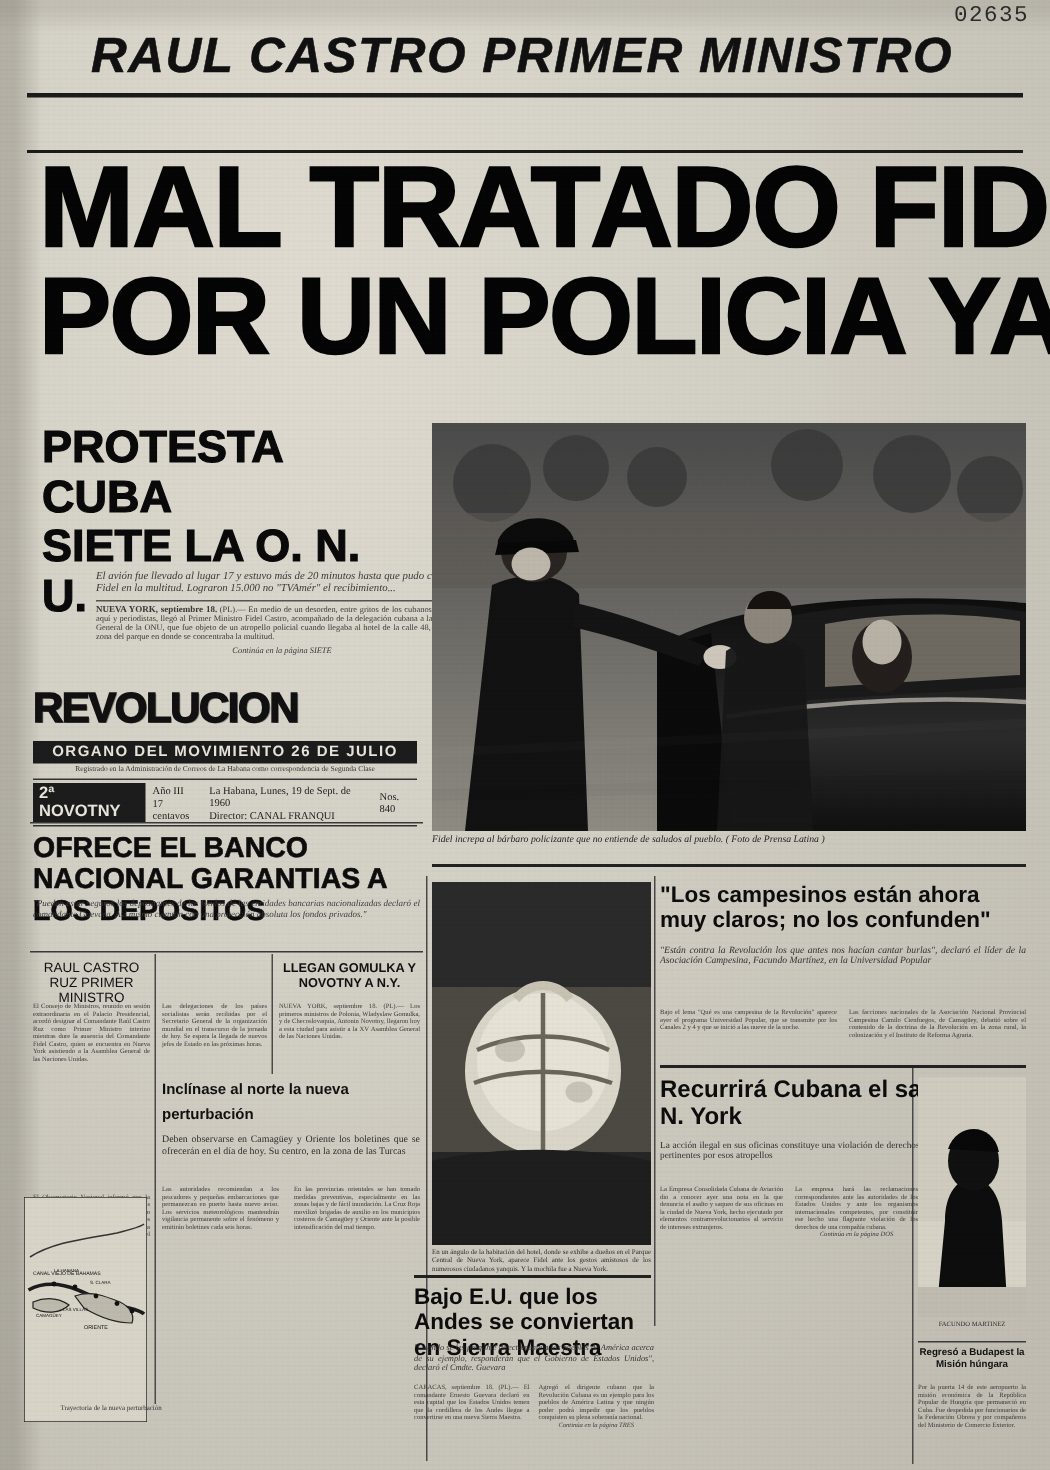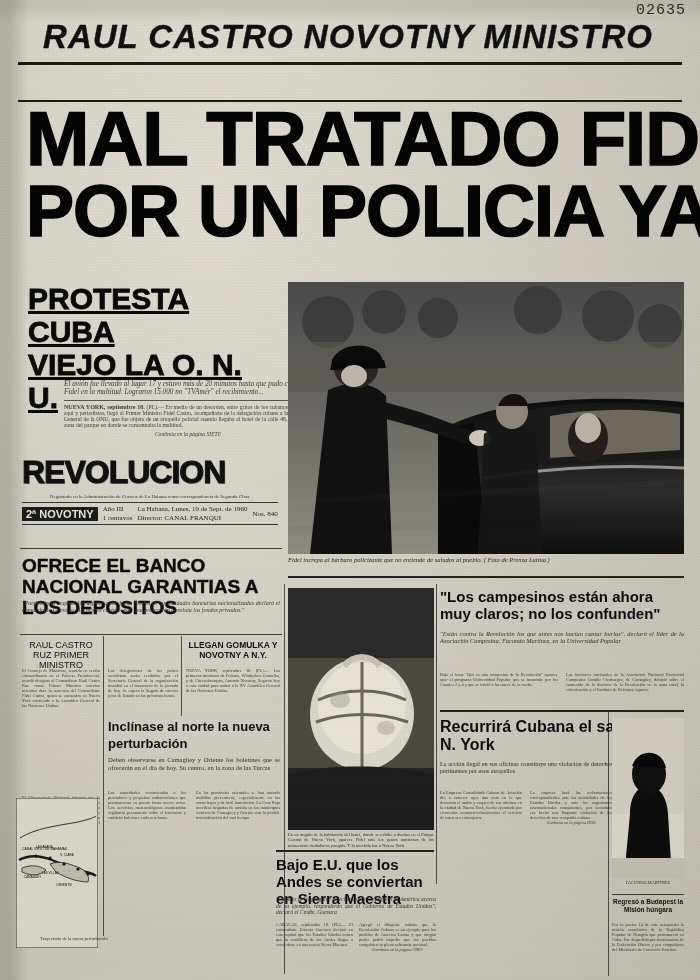--- a/index.html
+++ b/index.html
@@ -65,41 +65,41 @@
     color:#050505;
     -webkit-text-stroke:1.6px #050505;
     font-stretch:condensed;
   }
   .main-hed div{white-space:nowrap;}
   .hed2{font-size:72px;}
 
   
   .deck{
     position:absolute;left:28px;top:282px;width:250px;
-    font-weight:bold;font-size:30px;line-height:33px;color:#0a0a0a;text-decoration:underline;
+    font-weight:bold;font-size:30px;line-height:33px;color:#0a0a0a;
     -webkit-text-stroke:.8px #0a0a0a;
   }
 
   
   .lead-blurb{
     position:absolute;left:28px;top:380px;width:248px;
     font-size:5.6px;line-height:6.2px;color:#3a3a3a;text-align:justify;
     font-family:"Liberation Serif", serif;
     margin-left:36px;
   }
   .lead-blurb .bigline{font-size:7.2px;line-height:8.4px;font-style:italic;}
   .lead-blurb .dateline{font-weight:bold;font-size:6px;}
   .hr-thin{height:1px;background:#555;margin:3px 0;}
 
   
   .logo-box{
     position:absolute;left:22px;top:452px;width:256px;
   }
   .logo-word{
-    font-weight:bold;font-size:32px;line-height:40px;letter-spacing:-1px;
+    font-weight:bold;font-size:28px;line-height:40px;letter-spacing:-1px;
     color:#111;-webkit-text-stroke:1px #111;
     text-shadow:1px 1px 0 rgba(0,0,0,.35);
   }
   .logo-sub{
     margin-top:2px;background:#1c1c1c;color:#e7e4da;
     font-size:10px;font-weight:bold;letter-spacing:1px;text-align:center;padding:2px 0;
   }
   .logo-tiny{
     font-size:5px;text-align:center;color:#333;margin-top:2px;font-family:"Liberation Serif",serif;
   }
@@ -136,21 +136,21 @@
   .micro{
     font-size:4.4px;line-height:5px;color:#3d3d3d;text-align:justify;
     font-family:"Liberation Serif",serif;
   }
   .col-a-text{position:absolute;left:22px;top:668px;width:78px;height:120px;}
   .col-b-text{position:absolute;left:186px;top:668px;width:94px;height:46px;}
   .col-mid-text{position:absolute;left:108px;top:668px;width:70px;height:250px;}
 
   .inclinase{
     position:absolute;left:108px;top:718px;width:172px;
-    font-weight:bold;font-size:13px;line-height:17px;color:#111;
+    font-weight:bold;font-size:10px;line-height:17px;color:#111;
   }
   .inclinase-body{
     position:absolute;left:108px;top:756px;width:172px;
     font-size:6.6px;line-height:7.6px;color:#2f2f2f;text-align:justify;
     font-family:"Liberation Serif",serif;
   }
   .col-left-low{position:absolute;left:22px;top:795px;width:78px;height:100px;}
   .col-mid-low{position:absolute;left:108px;top:790px;width:78px;height:160px;}
   .col-right-low{position:absolute;left:196px;top:790px;width:84px;height:160px;}
 
@@ -248,50 +248,51 @@
 </style>
 </head>
 <body>
 
 <div class="page"></div>
 
 <div class="content">
 
   <div class="archive-no">02635</div>
 
-  <div class="kicker">RAUL CASTRO NOVOTNY MINISTRO</div>
+  <div class="kicker">RAUL CASTRO PRIMER MINISTRO</div>
   <div class="rule-top"></div>
   <div class="rule-top2"></div>
 
   <div class="main-hed">
     <div>MAL TRATADO FIDEL</div>
     <div class="hed2">POR UN POLICIA YANQUI</div>
   </div>
 
   <div class="deck">
     <div>PROTESTA CUBA</div>
-    <div>VIEJO LA O. N. U.</div>
+    <div>SIETE LA O. N. U.</div>
   </div>
 
   <div class="lead-blurb">
     <div class="bigline">El avión fue llevado al lugar 17 y estuvo más de 20 minutos hasta que pudo colocar a Fidel en la multitud. Lograron 15.000 no "TVAmér" el recibimiento...</div>
     <div class="hr-thin"></div>
     <div><span class="dateline">NUEVA YORK, septiembre 18.</span>
     <span>(PL).— En medio de un desorden, entre gritos de los cubanos residentes aquí y periodistas, llegó al Primer Ministro Fidel Castro, acompañado de la delegación cubana a la Asamblea General de la ONU, que fue objeto de un atropello policial cuando llegaba al hotel de la calle 48, frente a la zona del parque en donde se concentraba la multitud.</span></div>
     <div style="text-align:center;font-style:italic;margin-top:2px;">Continúa en la página SIETE</div>
   </div>
 
   <div class="logo-box">
     <div class="logo-word">REVOLUCION</div>
+    <div class="logo-sub">ORGANO DEL MOVIMIENTO 26 DE JULIO</div>
     <div class="logo-tiny">Registrado en la Administración de Correos de La Habana como correspondencia de Segunda Clase</div>
     <div class="logo-info">
       <div class="edition">2ª NOVOTNY</div>
       <div class="cols">
         <span>Año III</span>
-        <span>1 centavos</span>
+        <span>17 centavos</span>
       </div>
       <div class="cols">
         <span>La Habana, Lunes, 19 de Sept. de 1960</span>
         <span>Director: CANAL FRANQUI</span>
       </div>
       <div class="cols">
         <span>Nos. 840</span>
       </div>
     </div>
   </div>

